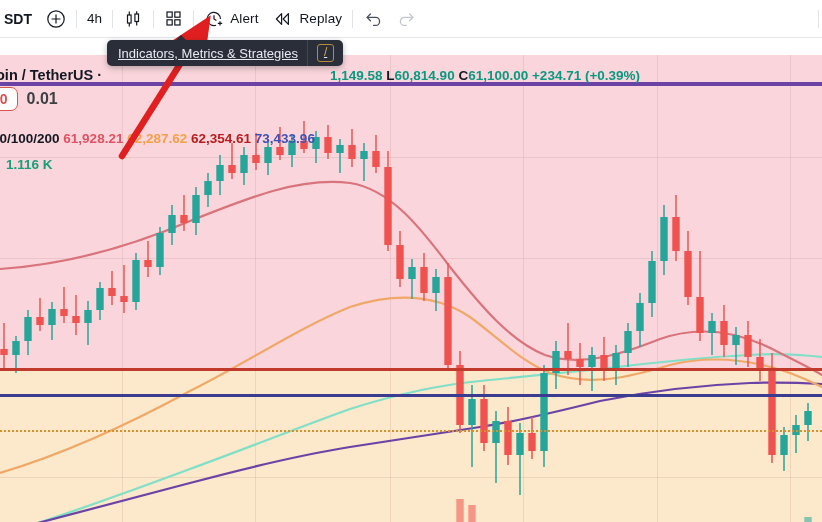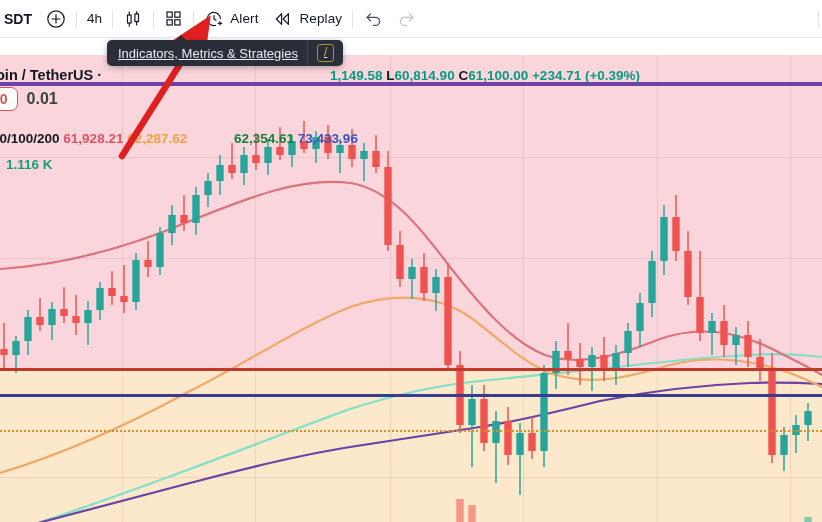--- a/index.html
+++ b/index.html
@@ -60,21 +60,21 @@
   #ohlc {
     left: 330px; top: 13px; font-size: 13.5px; font-weight: 600;
   }
   #ohlc .up { color: #089981; }
   #ohlc .lbl { color: #131722; font-weight: 600; }
 
   #ma-legend { left: -8px; top: 76px; font-size: 13.5px; font-weight: 600; }
   #ma-legend .ma-name { color: #131722; }
   #ma-legend .v1 { color: #e05263; }
   #ma-legend .v2 { color: #f2a04a; }
-  #ma-legend .v3 { color: #15803d; margin-left: 43px; }
+  #ma-legend .v3 { color: #b91c1c; }
   #ma-legend .v4 { color: #3f51b5; }
 
   #vol-legend { left: 6px; top: 102px; font-size: 13.5px; color: #15a07a; font-weight: 600; }
 
   
   #order-row { position: absolute; left: -18px; top: 32px; display: flex; align-items: center; gap: 9px; z-index: 25; }
   .order-btn {
     background: #fff; border-radius: 7px; padding: 4px 9px 3px;
     text-align: center; line-height: 1.05;
   }

